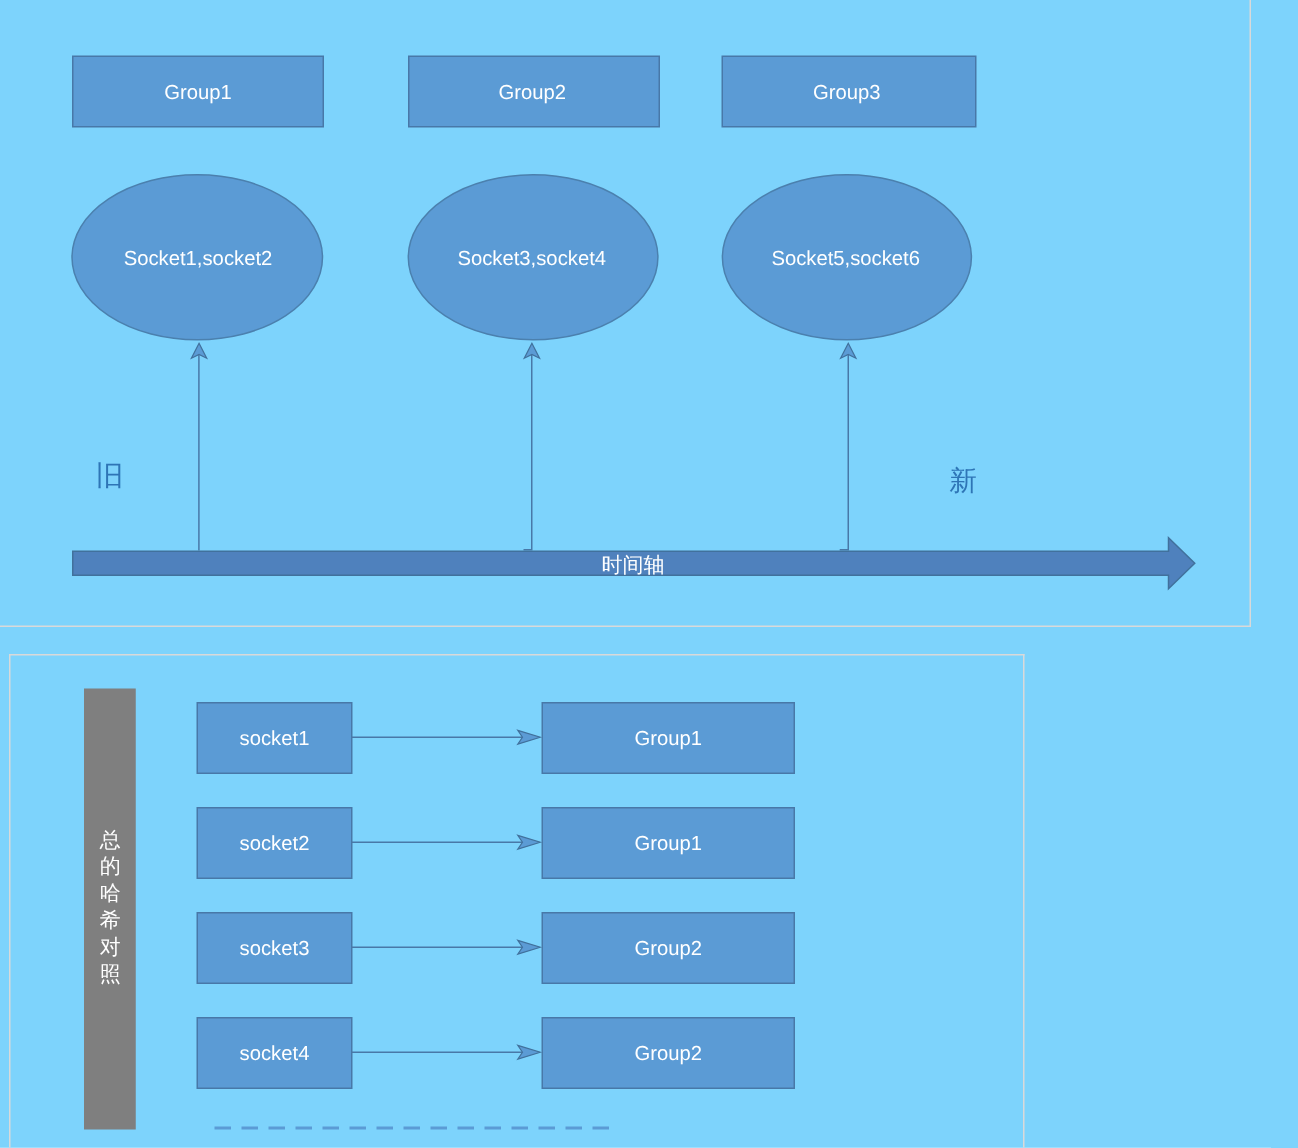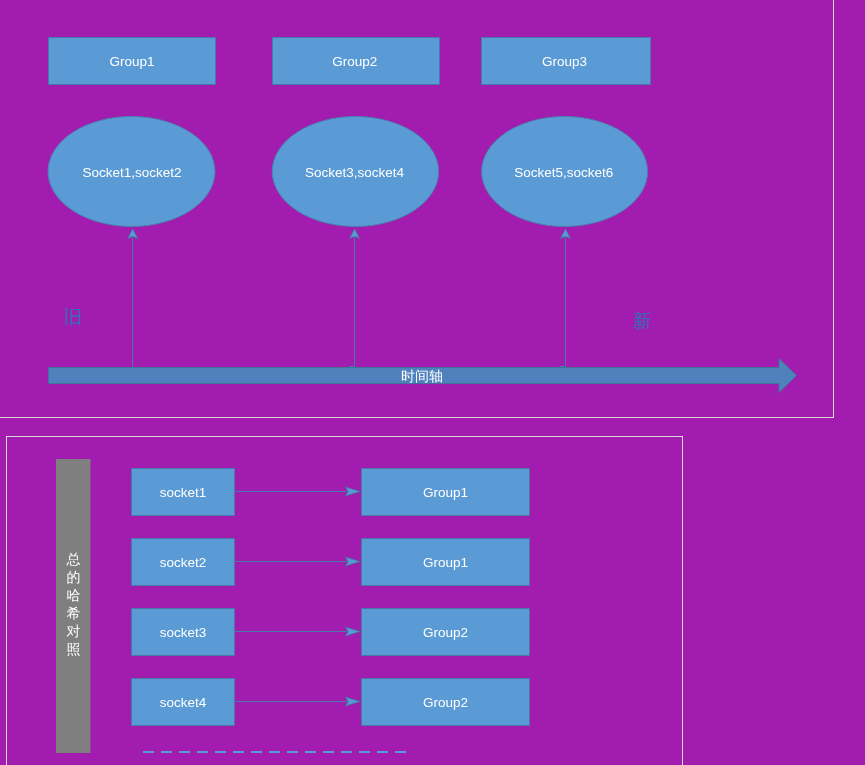--- a/index.html
+++ b/index.html
@@ -1,18 +1,18 @@
 <!DOCTYPE html>
 <html><head>
 <meta charset="utf-8">
 <style>
   html,body{margin:0;padding:0;}
   body{width:865px;height:765px;background:#ffffff;
        font-family:"Liberation Sans",sans-serif;overflow:hidden;}
-  .page{position:relative;width:865px;height:765px;background:#a21caf;}
+  .page{position:relative;width:865px;height:765px;background:#7dd3fc;}
   svg{position:absolute;left:0;top:0;overflow:visible;}
   .shapetxt{fill:#ffffff;font-family:"Liberation Sans",sans-serif;font-size:13.5px;
             text-anchor:middle;dominant-baseline:central;}
   .bluetxt{fill:#2E75B6;font-size:18.5px;text-anchor:middle;dominant-baseline:central;}
   .sbchar{fill:#ffffff;font-size:14px;text-anchor:middle;dominant-baseline:central;}
 </style>
 </head>
 <body>
 
 <div class="page">

